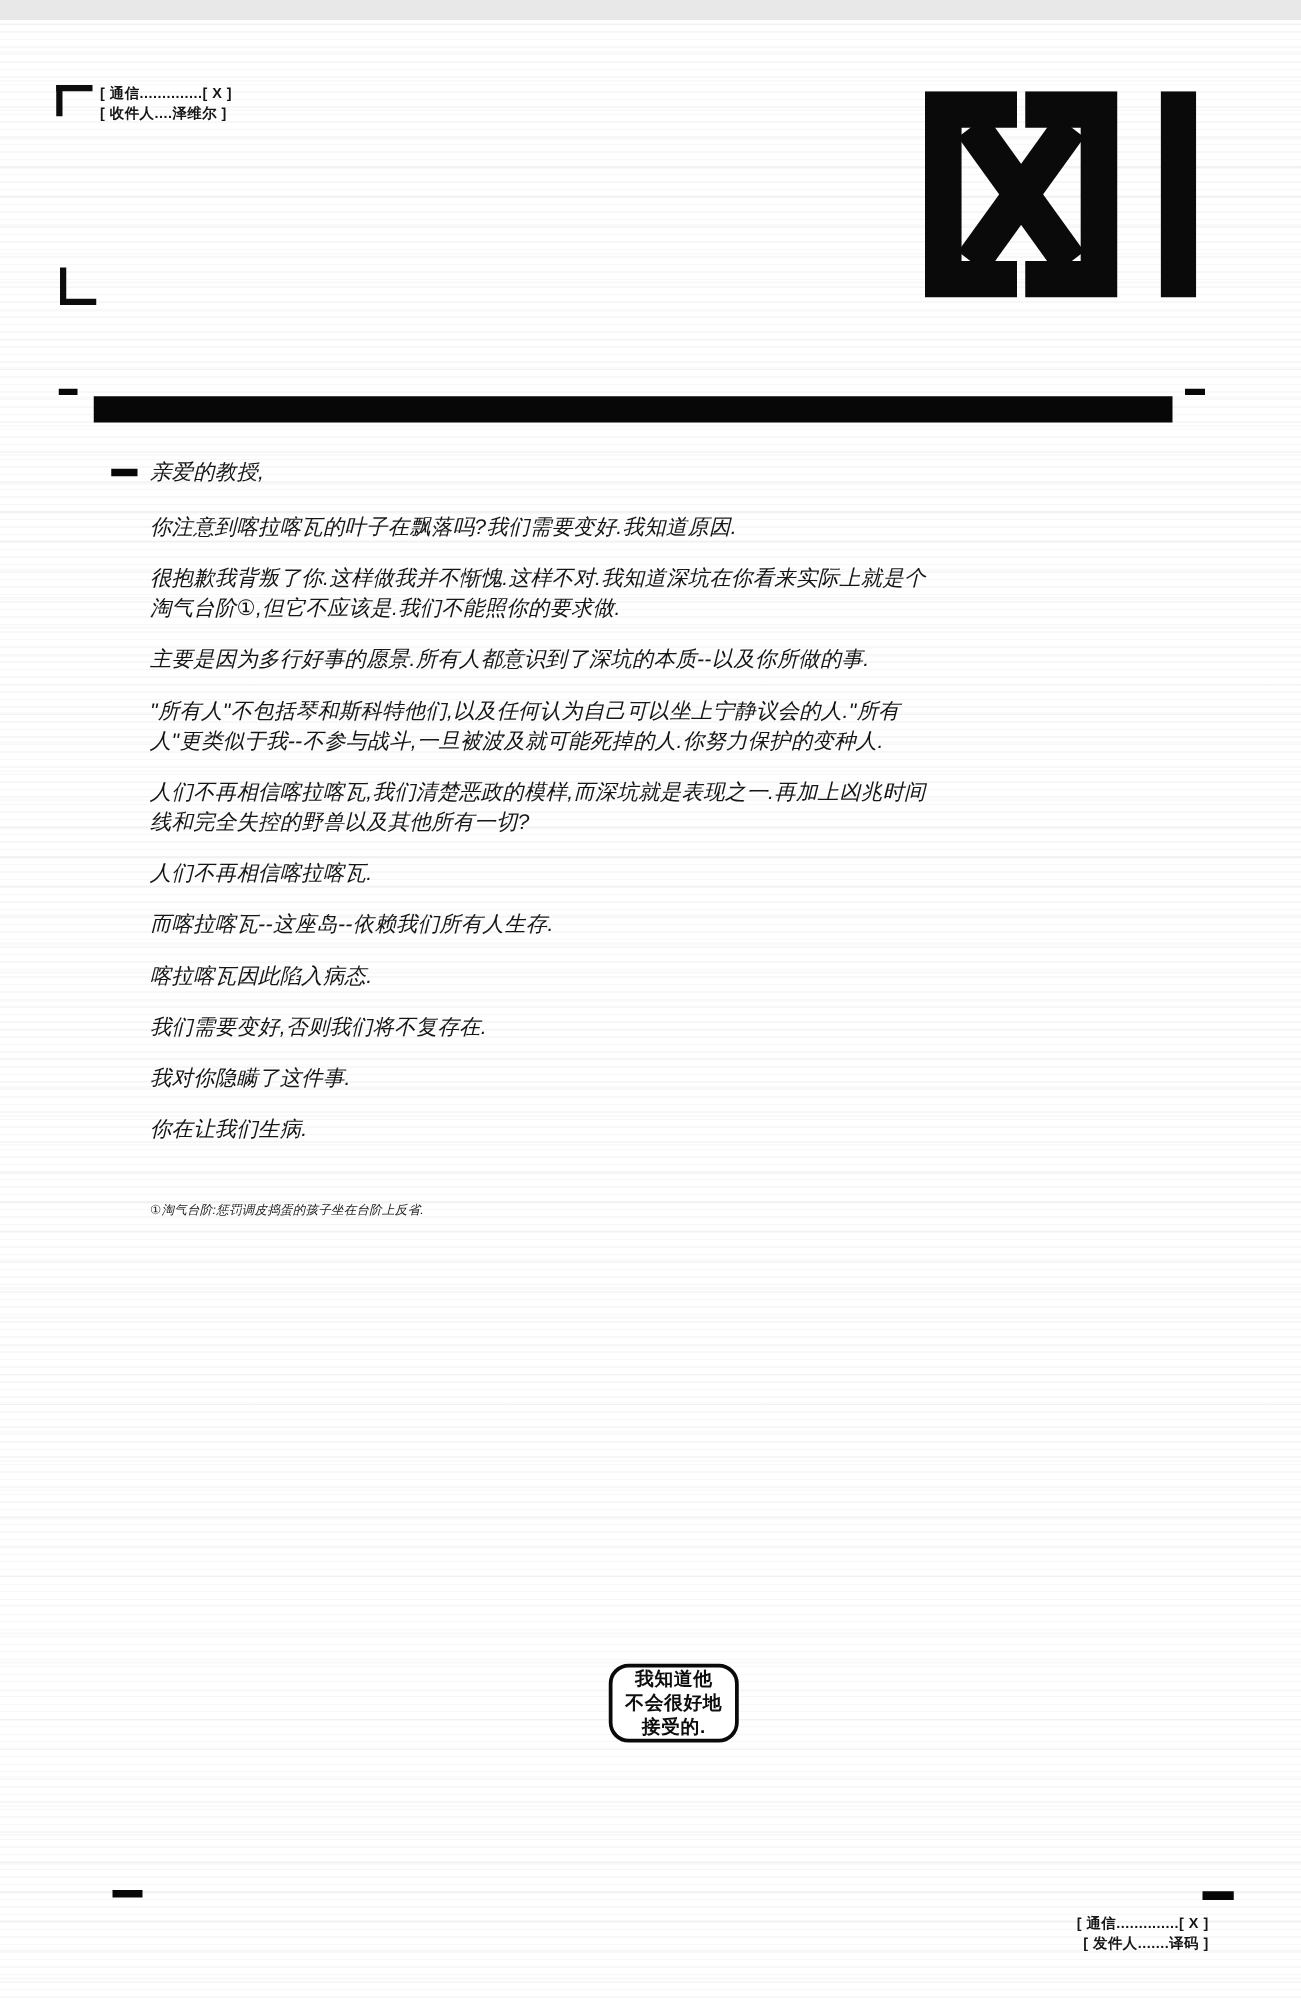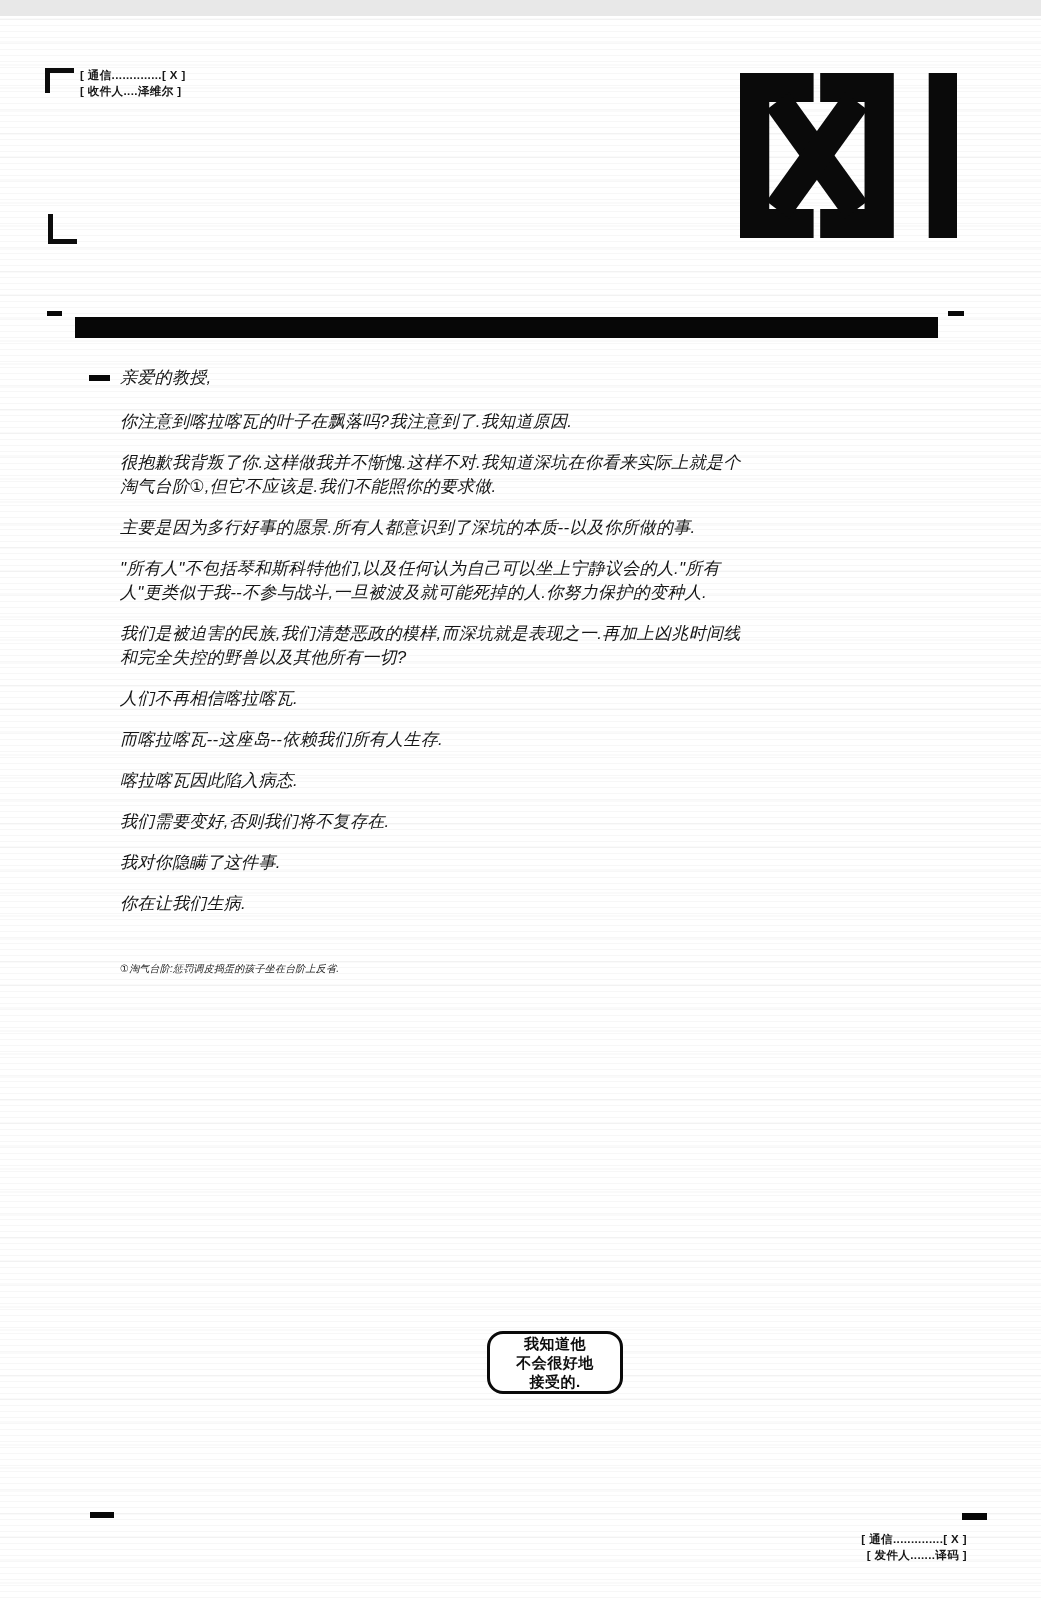--- a/index.html
+++ b/index.html
@@ -51,21 +51,21 @@
   .letter{
     position:absolute;left:120px;top:350px;width:624px;
     font-size:17px;line-height:24px;letter-spacing:.3px;color:#151515;
   }
   .letter p{margin:0 0 17px 0;font-style:italic;}
   .letter p.salutation{margin-bottom:20px;}
   .letter p.footnote{margin-top:41px;font-size:10px;letter-spacing:.2px;color:#1b1b1b;}
 
   
   .bubble{
-    position:absolute;left:487px;top:1315px;width:136px;height:63px;
+    position:absolute;left:487px;top:1315px;width:104px;height:63px;
     box-sizing:border-box;border:3.5px solid #0a0a0a;border-radius:16px;
     background:#fff;
     display:flex;flex-direction:column;justify-content:center;align-items:center;
     font-size:15px;line-height:19px;font-weight:600;color:#0e0e0e;
     text-align:center;letter-spacing:.5px;
   }
 
   
   .footer-right{
     position:absolute;right:74px;top:1515px;
@@ -105,25 +105,25 @@
     </svg>
   </div>
 
   <span class="tick tick-bar-left"></span>
   <div class="divider"></div>
   <span class="tick tick-bar-right"></span>
 
   <span class="tick salutation-tick"></span>
   <div class="letter">
     <p class="salutation">亲爱的教授,</p>
-    <p>你注意到喀拉喀瓦的叶子在飘落吗?我注意到了.我知道原因.</p>
+    <p>你注意到喀拉喀瓦的叶子在飘落吗?我们需要变好.我知道原因.</p>
     <p>很抱歉我背叛了你.这样做我并不惭愧.这样不对.我知道深坑在你看来实际上就是个淘气台阶①,但它不应该是.我们不能照你的要求做.</p>
     <p>主要是因为多行好事的愿景.所有人都意识到了深坑的本质--以及你所做的事.</p>
     <p>"所有人"不包括琴和斯科特他们,以及任何认为自己可以坐上宁静议会的人."所有人"更类似于我--不参与战斗,一旦被波及就可能死掉的人.你努力保护的变种人.</p>
-    <p>我们是被迫害的民族,我们清楚恶政的模样,而深坑就是表现之一.再加上凶兆时间线和完全失控的野兽以及其他所有一切?</p>
+    <p>人们不再相信喀拉喀瓦,我们清楚恶政的模样,而深坑就是表现之一.再加上凶兆时间线和完全失控的野兽以及其他所有一切?</p>
     <p>人们不再相信喀拉喀瓦.</p>
     <p>而喀拉喀瓦--这座岛--依赖我们所有人生存.</p>
     <p>喀拉喀瓦因此陷入病态.</p>
     <p>我们需要变好,否则我们将不复存在.</p>
     <p>我对你隐瞒了这件事.</p>
     <p>你在让我们生病.</p>
     <p class="footnote">①淘气台阶:惩罚调皮捣蛋的孩子坐在台阶上反省.</p>
   </div>
 
   <div class="bubble">

